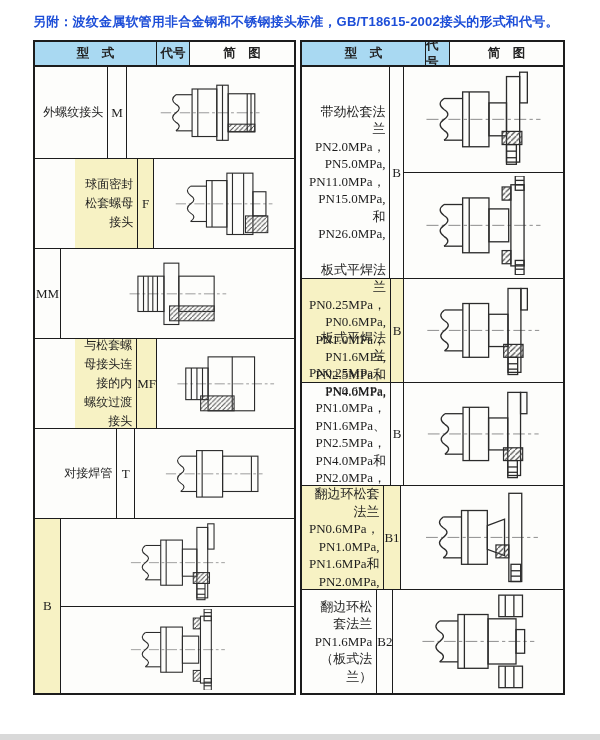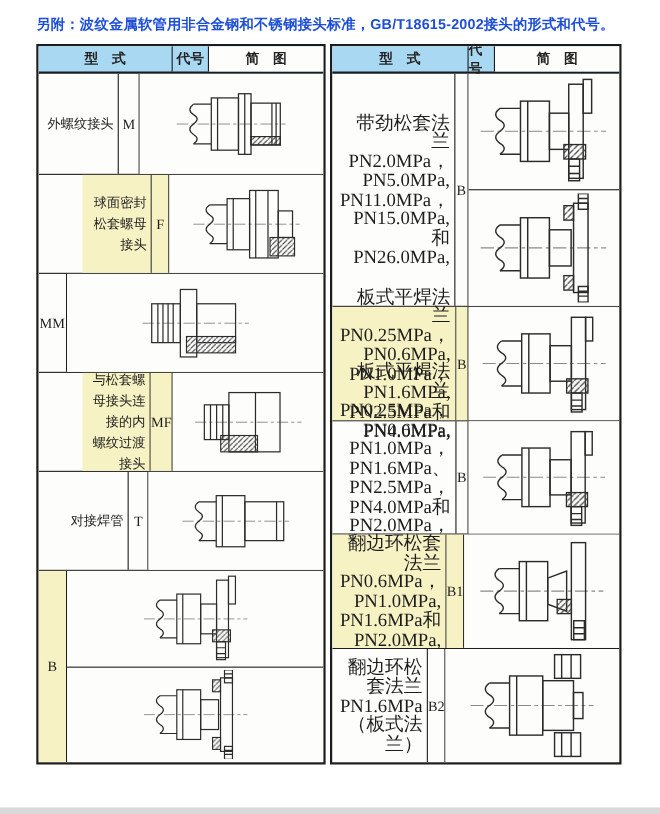--- a/index.html
+++ b/index.html
@@ -35,21 +35,21 @@
   .rows .row:last-child{border-bottom:none;}
   .c-type{box-sizing:border-box;border-right:1px solid var(--border,#1c1c1c);}
   .c-code{box-sizing:border-box;border-right:1px solid var(--border,#1c1c1c);}
   .c-diag{flex:1 1 auto;display:flex;flex-direction:column;box-sizing:border-box;background:var(--cellbg,#fdfdfb);}
   .tbl-left  .c-type{width:122px;} .tbl-left  .c-code{width:33px;}
   .tbl-right .c-type{width:124px;} .tbl-right .c-code{width:24px;}
   .type-cell{
     display:flex;flex-direction:column;justify-content:center;
     padding:4px 4px 4px 7px;white-space:pre-line;
     font-family:"Liberation Serif","DejaVu Serif",serif;
-    font-size:17px;line-height:17.5px;color:#1d1d1d;
+    font-size:13px;line-height:17.5px;color:#1d1d1d;
   }
   .tbl-left .type-cell{line-height:19px;font-size:12px;}
   .code-cell{
     display:flex;align-items:center;justify-content:center;
     font-family:"Liberation Serif","DejaVu Serif",serif;
     font-size:13px;color:#1d1d1d;
   }
   .hl{background:var(--hlbg,#f7f2c4);}
   .dcell{flex:1 1 0;display:flex;align-items:center;justify-content:center;overflow:hidden;}
   .dcell + .dcell{border-top:1px solid var(--border,#1c1c1c);}

